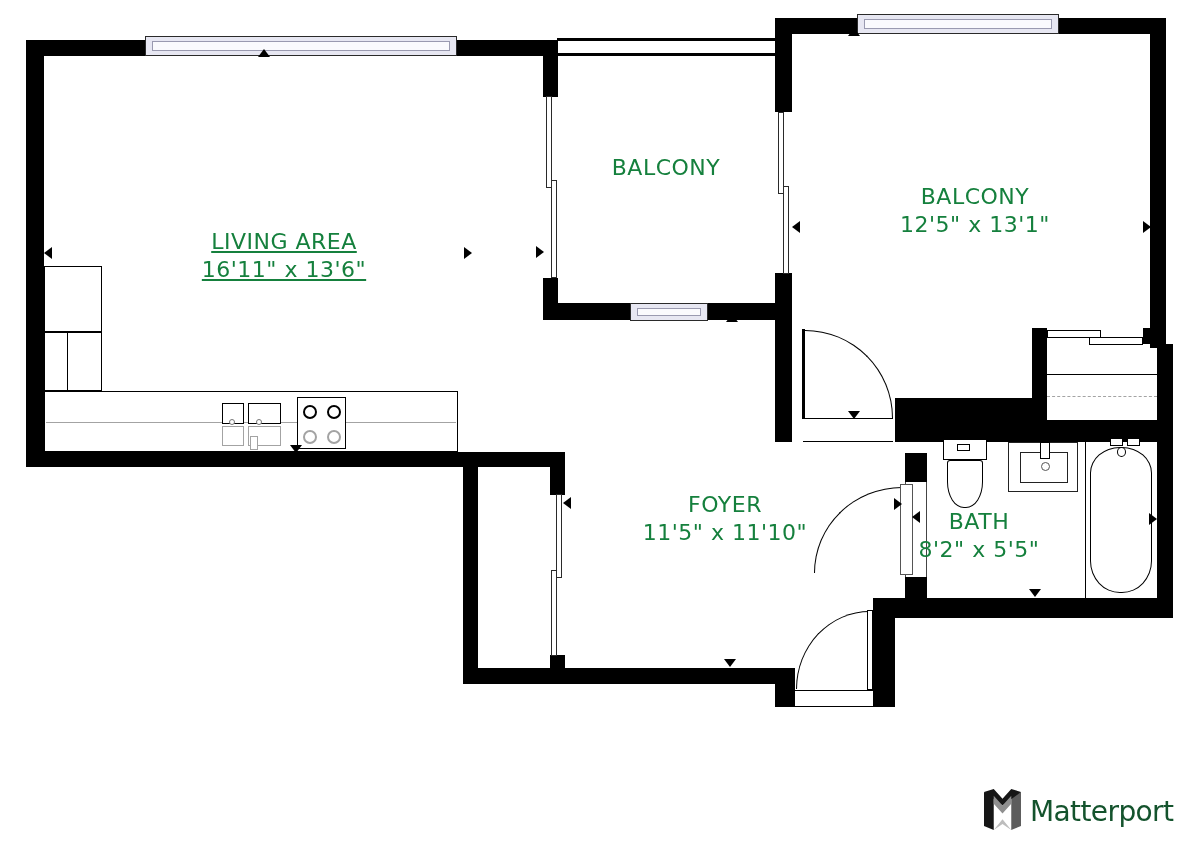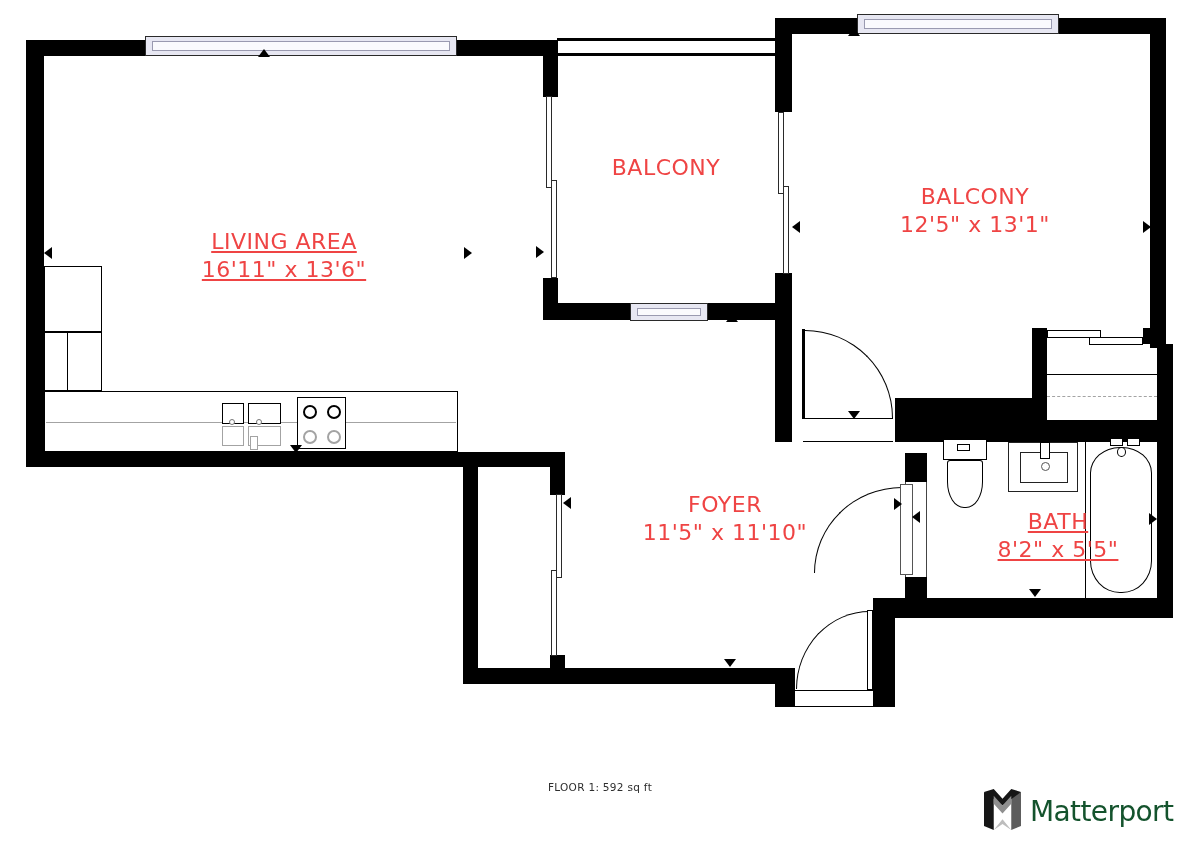--- a/index.html
+++ b/index.html
@@ -20,21 +20,21 @@
   .arc.tr{border-top:1.5px solid #000;border-right:1.5px solid #000;border-top-right-radius:100% 100%;}
   .arc.tl{border-top:1.5px solid #000;border-left:1.5px solid #000;border-top-left-radius:100% 100%;}
   .thrH{position:absolute;background:#fff;border-top:1px solid #000;border-bottom:1px solid #000;box-sizing:border-box;}
   .thrV{position:absolute;background:#fff;border-left:1px solid #444;border-right:1px solid #444;box-sizing:border-box;}
   .leaf{position:absolute;background:#fff;border:1px solid #000;box-sizing:border-box;}
   .tri{position:absolute;width:0;height:0;}
   .tri.up{border-left:6px solid transparent;border-right:6px solid transparent;border-bottom:8px solid #000;}
   .tri.down{border-left:6px solid transparent;border-right:6px solid transparent;border-top:8px solid #000;}
   .tri.left{border-top:6px solid transparent;border-bottom:6px solid transparent;border-right:8px solid #000;}
   .tri.right{border-top:6px solid transparent;border-bottom:6px solid transparent;border-left:8px solid #000;}
-  .room-label{position:absolute;text-align:center;color:#ef4444;font-size:22px;line-height:28px;letter-spacing:.5px;}
+  .room-label{position:absolute;text-align:center;color:#15803d;font-size:22px;line-height:28px;letter-spacing:.5px;}
   .circle{position:absolute;border-radius:50%;box-sizing:border-box;background:#fff;}
   .footer{position:absolute;left:350px;top:781px;width:500px;text-align:center;color:#2e2e2e;}
   .footer div{font-size:10.5px;line-height:13px;letter-spacing:.3px;}
   .footer .gray{color:#a8a8a8;font-size:10px;}
   .brand{position:absolute;left:984px;top:789px;display:flex;align-items:center;}
   .brand-text{font-size:28px;font-weight:400;color:#14532d;letter-spacing:-.6px;margin-left:9px;}
 </style>
 </head>
 <body>
 
@@ -158,27 +158,26 @@
     <div>BALCONY</div>
   </div>
   <div class="room-label" style="left:855px;top:183px;width:240px;">
     <div>BALCONY</div>
     <div>12'5" x 13'1"</div>
   </div>
   <div class="room-label" style="left:605px;top:491px;width:240px;">
     <div>FOYER</div>
     <div>11'5" x 11'10"</div>
   </div>
-  <div class="room-label" style="left:968px;top:508px;width:180px;text-decoration:underline;">
+  <div class="room-label" style="left:889px;top:508px;width:180px;">
     <div>BATH</div>
     <div>8'2" x 5'5"</div>
   </div>
 
   <div class="footer">
-    <div>FLOOR 1: 592 sq ft</div>
   </div>
 
   <div class="brand">
     <span>
       <svg width="37" height="41" viewBox="0 0 38 42" xmlns="http://www.w3.org/2000/svg">
         <polygon points="0,3 10,7 10,42 0,38" fill="#161616"></polygon>
         <polygon points="38,3 28,7 28,42 38,38" fill="#5d5d5d"></polygon>
         <polygon points="0,3 10,0 19,10 28,0 38,3 19,17" fill="#161616"></polygon>
         <polygon points="10,7 19,17 28,7 28,15 19,25 10,15" fill="#8f8f8f"></polygon>
         <polygon points="10,42 19,31 28,42 19,36" fill="#bdbdbd"></polygon>

